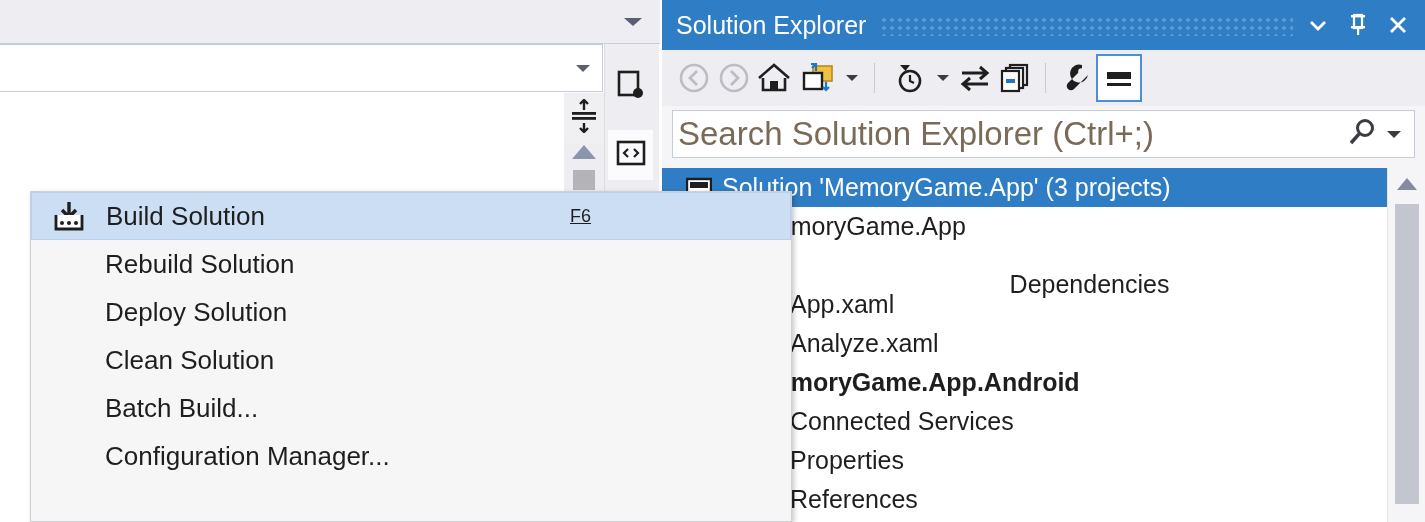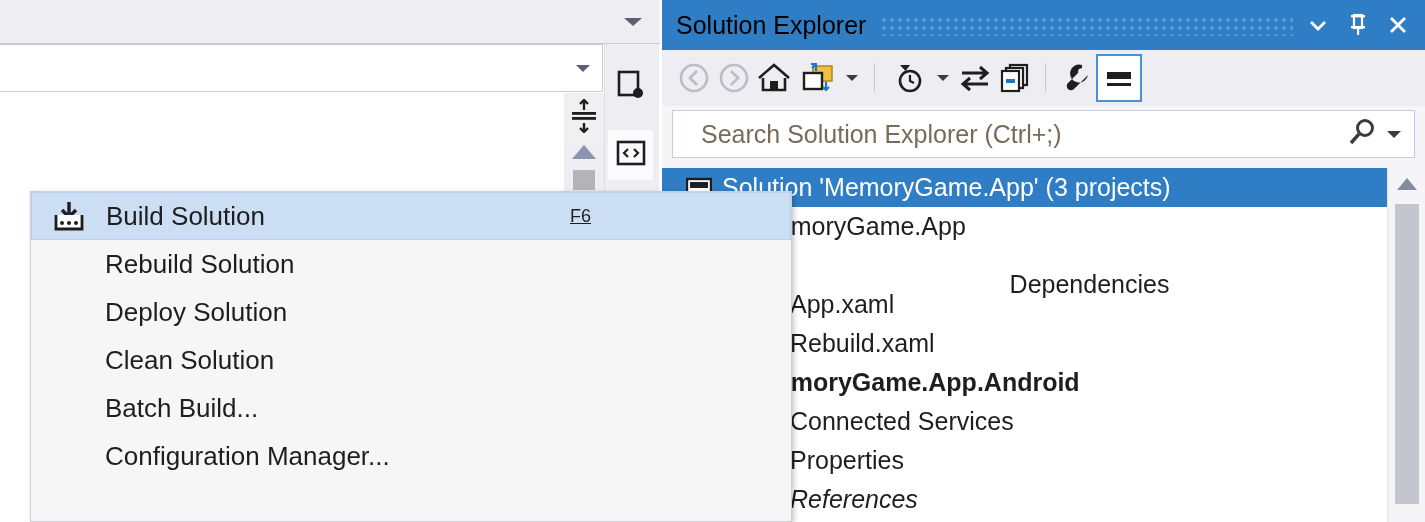--- a/index.html
+++ b/index.html
@@ -130,21 +130,21 @@
   }
   .se-title {
     position: absolute;
     left: 0; top: 0;
     width: 763px; height: 50px;
     background: #2f7dc4;
     display: flex;
     align-items: center;
   }
   .se-title-text {
-    color: #000000;
+    color: #ffffff;
     font-size: 25px;
     margin-left: 14px;
     white-space: nowrap;
   }
   .se-title-grip {
     flex: 1;
     height: 22px;
     margin: 0 14px;
     background-image: radial-gradient(#5b9ad4 1.6px, transparent 1.7px);
     background-size: 8px 8px;
@@ -212,22 +212,22 @@
     left: 10px; top: 110px;
     width: 743px; height: 48px;
     background: #ffffff;
     border: 1px solid #c6cce0;
     box-sizing: border-box;
     display: flex;
     align-items: center;
   }
   .se-search-text {
     flex: 1;
-    margin-left: 28px;
-    font-size: 25px;
+    margin-left: 5px;
+    font-size: 33px;
     color: #7a6a58;
     white-space: nowrap;
   }
   .se-search-icons {
     display: flex;
     align-items: center;
     gap: 10px;
     margin-right: 12px;
   }
 
@@ -546,39 +546,39 @@
         <span class="label">Dependencies</span>
       </div>
 
       <div class="tree-row" style="padding-left:92px;">
         <span class="tree-icon"></span>
         <span class="label">App.xaml</span>
       </div>
 
       <div class="tree-row" style="padding-left:92px;">
         <span class="tree-icon"></span>
-        <span class="label">Rebuild.xaml</span>
+        <span class="label">Analyze.xaml</span>
       </div>
 
       <div class="tree-row bold" style="padding-left:58px;">
         <span class="tree-icon"></span>
         <span class="label">MemoryGame.App.Android</span>
       </div>
 
       <div class="tree-row" style="padding-left:92px;">
         <span class="tree-icon"></span>
         <span class="label">Connected Services</span>
       </div>
 
       <div class="tree-row" style="padding-left:92px;text-align:right;">
         <span class="tree-icon"></span>
         <span class="label">Properties</span>
       </div>
 
-      <div class="tree-row" style="padding-left:92px;font-style:italic;">
+      <div class="tree-row" style="padding-left:92px;">
         <span class="tree-icon"></span>
         <span class="label">References</span>
       </div>
     </div>
 
     <div class="tree-scrollbar">
       <div class="tsb-up"></div>
       <div class="tsb-thumb"></div>
     </div>
   </div>

